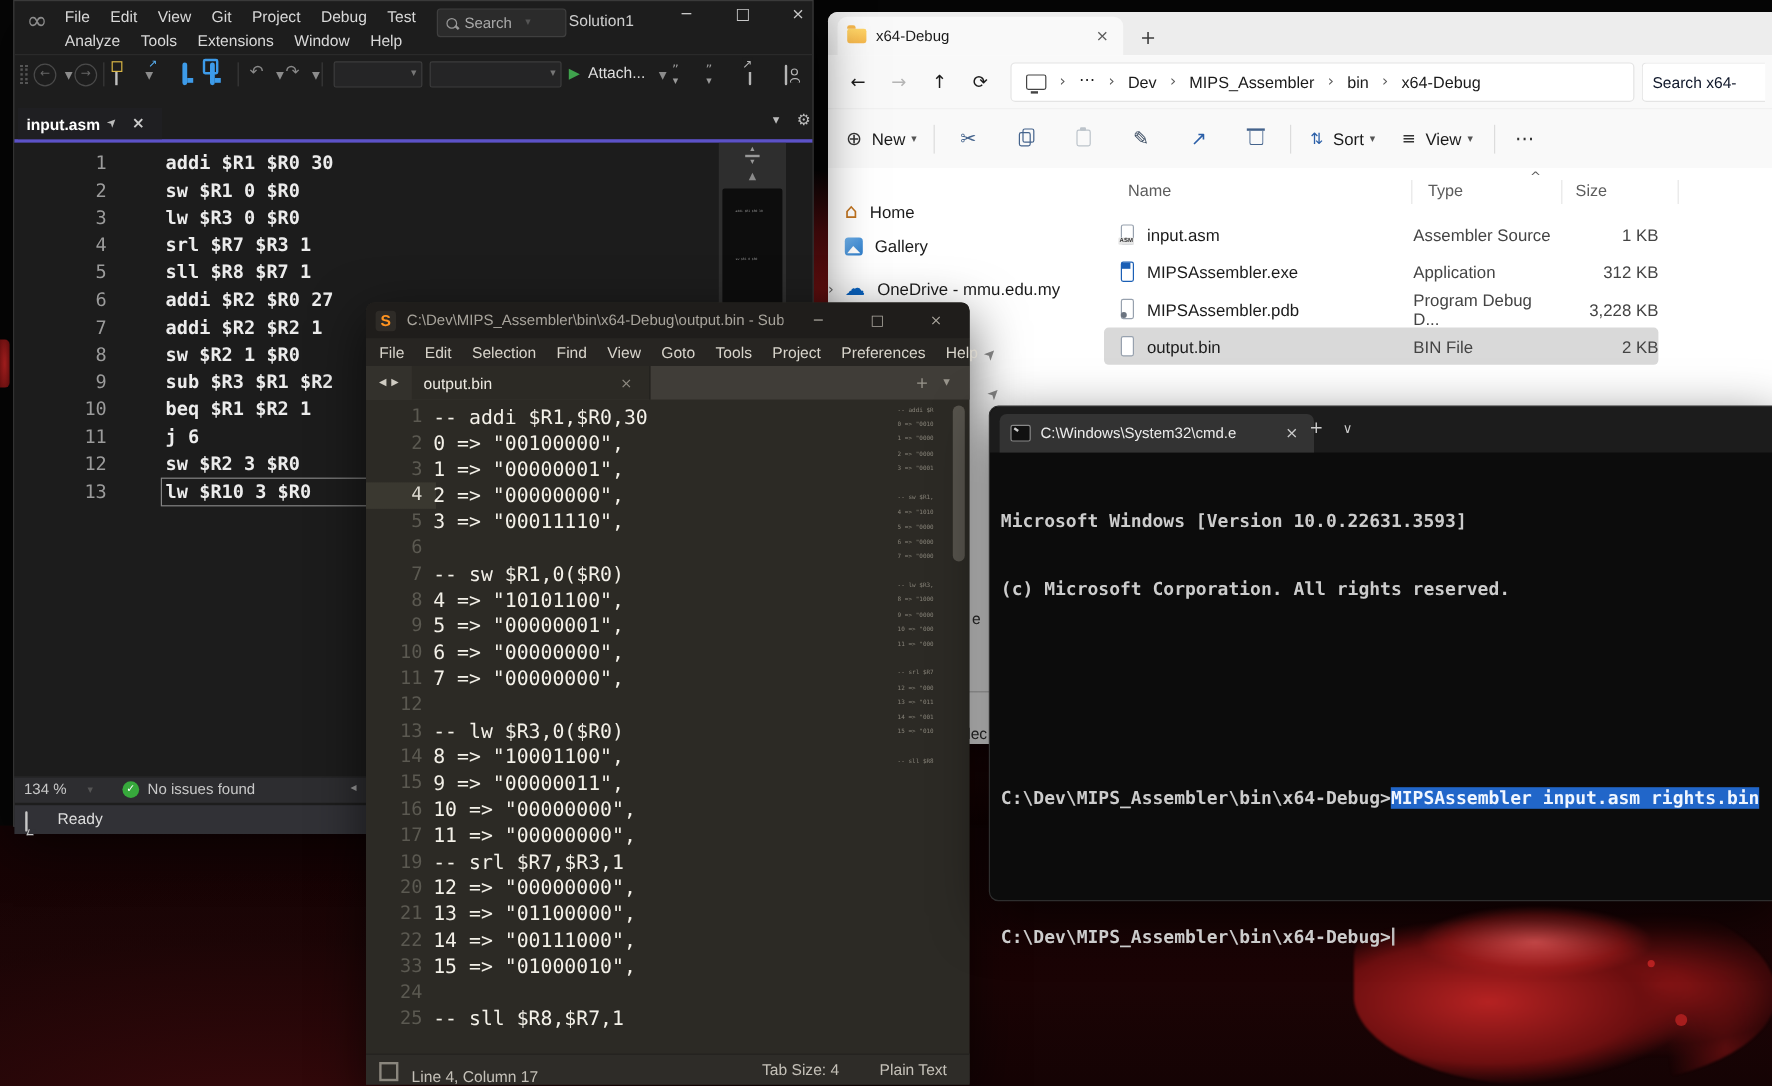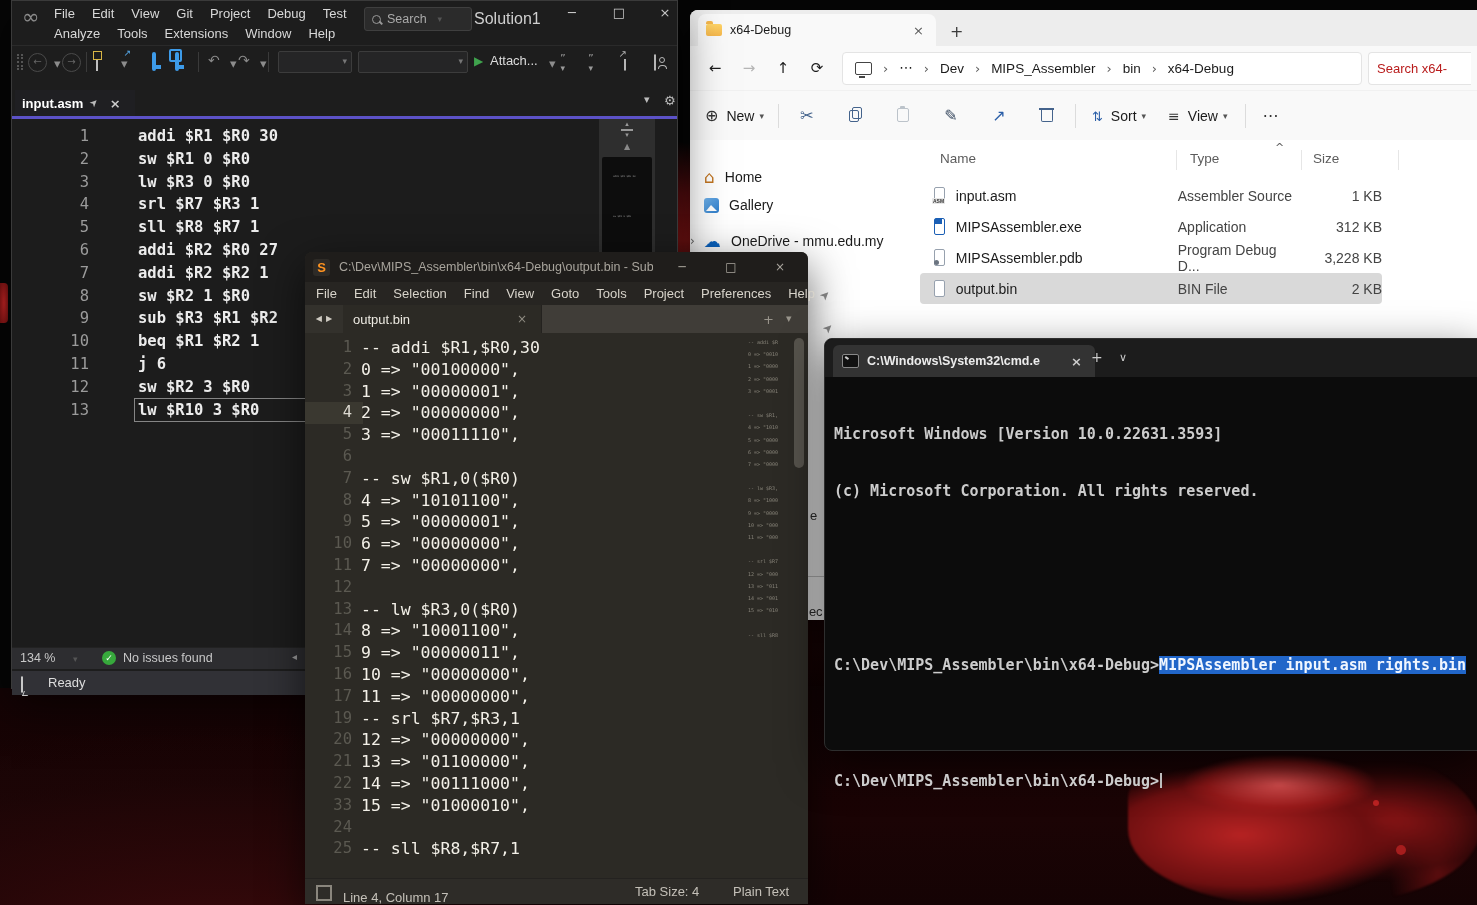--- a/index.html
+++ b/index.html
@@ -43,21 +43,21 @@
   .exp-addr{height:44px;background:#f9f9f9;display:flex;align-items:center;}
   .nav-btn{width:34px;text-align:center;font-size:15px;color:#1b1b1b;}
   .nav-btn.dis{color:#b5b5b5;}
   .crumb-pill{margin-left:8px;width:494px;height:31px;background:#fff;border:1px solid #e4e4e4;border-radius:4px;
     display:flex;align-items:center;gap:11px;padding:0 12px;font-size:13.5px;color:#1b1b1b;}
   .crumb{display:flex;align-items:center;gap:11px;}
   .crumb-sep{color:#5c5c5c;font-size:13px;}
   .ic-monitor{width:15px;height:11px;border:1.5px solid #444;border-radius:2px;position:relative;flex:none;}
   .ic-monitor::after{content:"";position:absolute;left:3px;bottom:-4px;width:6px;height:2px;background:#444;}
   .search-pill{margin-left:6px;width:86px;height:31px;background:#fff;border:1px solid #e4e4e4;border-radius:4px 0 0 4px;
-    display:flex;align-items:center;padding:0 8px;font-size:13px;color:#b91c1c;border-right:none;}
+    display:flex;align-items:center;padding:0 8px;font-size:13px;color:#0f172a;border-right:none;}
   .exp-toolbar{height:50px;background:#f9f9f9;border-bottom:1px solid #e3e3e3;display:flex;align-items:center;border-top:1px solid #f1f1f1;}
   .tb-group{display:flex;align-items:center;gap:0;}
   .tb-ic{width:48px;text-align:center;font-size:16px;color:#44638c;}
   .tb-ic.dim{color:#bcc3ca;}
   .tb-sep{width:1px;height:24px;background:#dcdcdc;margin:0 4px;}
   .tb-label{font-size:14px;color:#1b1b1b;}
   .dd{font-size:9px;color:#555;margin-left:5px;}
   .ic-copy{width:12px;height:14px;position:relative;display:inline-block;}
   .ic-copy::before{content:"";position:absolute;left:0;top:3px;width:8px;height:10px;border:1.5px solid #44638c;border-radius:2px;background:#f9f9f9;}
   .ic-copy::after{content:"";position:absolute;left:3px;top:0;width:8px;height:10px;border:1.5px solid #44638c;border-radius:2px;}
@@ -97,21 +97,21 @@
   
   .vs{left:11px;top:0;width:667px;height:689px;background:#1d1d1d;border:1px solid #3a3a3a;box-sizing:border-box;}
   .vs-title{position:relative;height:44px;}
   .vs-logo{position:absolute;left:10px;top:6px;font-size:21px;color:#8b8b8b;}
   .vs-menu1{position:absolute;left:42px;top:5px;display:flex;gap:17px;font-size:13px;color:#d8d8d8;}
   .vs-menu2{position:absolute;left:42px;top:25px;display:flex;gap:17px;font-size:13px;color:#d8d8d8;}
   .vs-search{position:absolute;left:352px;top:6px;width:92px;height:22px;background:#2b2b2b;border:1px solid #3f3f3f;border-radius:3px;
     display:flex;align-items:center;gap:6px;padding:0 7px;font-size:12.5px;color:#aaa;}
   .ic-mag{width:7px;height:7px;border:1.5px solid #999;border-radius:50%;position:relative;flex:none;}
   .ic-mag::after{content:"";position:absolute;left:6px;top:6px;width:4px;height:1.5px;background:#999;transform:rotate(45deg);}
-  .vs-sol{position:absolute;left:462px;top:9px;font-size:16px;color:#cfcfcf;}
+  .vs-sol{position:absolute;left:462px;top:9px;font-size:13px;color:#cfcfcf;}
   .vs-ctl{position:absolute;top:5px;font-size:13px;color:#c8c8c8;width:28px;text-align:center;}
   .vs-toolbar{position:relative;height:34px;border-top:1px solid #2a2a2a;}
   .vt{position:absolute;top:7px;font-size:13px;color:#8c8c8c;}
   .grip{position:absolute;left:5px;top:8px;width:2px;height:16px;border-left:2px dotted #555;border-right:2px dotted #555;}
   .circ{width:17px;height:17px;border:1px solid #4a4a4a;border-radius:50%;color:#666;font-size:10px;line-height:16px;text-align:center;}
   .vsep{position:absolute;top:6px;width:1px;height:20px;background:#3a3a3a;}
   .ic-newitem{width:12px;height:12px;border:1.5px solid #c0c0c0;position:relative;}
   .ic-newitem::before{content:"";position:absolute;left:-4px;top:-4px;width:7px;height:7px;background:#1d1d1d;border:1.5px solid #d8b545;}
   .ic-ofolder{width:15px;height:10px;background:#d8a63f;border-radius:1px;position:relative;}
   .ic-ofolder::after{content:"↗";position:absolute;right:-3px;top:-8px;color:#58aef0;font-size:9px;}
@@ -179,21 +179,21 @@
   .sub-map{position:absolute;left:443px;top:3px;width:30px;height:310px;overflow:hidden;}
   .mm-line{height:12.2px;line-height:12.2px;font-size:5px;color:rgba(205,200,185,.55);white-space:pre;overflow:hidden;font-family:"DejaVu Sans Mono",monospace;}
   .sub-sb{position:absolute;left:489px;top:5px;width:10px;height:130px;background:#56534c;border-radius:5px;}
   .sub-status{position:relative;height:25px;background:#2e2c28;border-top:1px solid #242220;font-size:13px;color:#c4c0b8;}
   .ic-sq{width:12px;height:12px;border:2px solid #8a867d;}
 
   
   .term{left:824px;top:338px;width:656px;height:413px;background:#0c0c0c;border-radius:8px 0 0 8px;border:1px solid #2e2e2e;box-sizing:border-box;}
   .term-title{position:relative;height:38px;background:#1c1c1c;border-radius:8px 0 0 0;}
   .term-tab{position:absolute;left:8px;top:6px;width:244px;height:32px;background:#333;border-radius:6px 6px 0 0;
-    display:flex;align-items:center;padding:0 9px;gap:8px;font-size:12.5px;color:#ececec;font-weight:bold;}
+    display:flex;align-items:center;padding:0 9px;gap:8px;font-size:12.5px;color:#ececec;}
   .term-tab .grow{flex:1;}
   .ic-cmd{width:15px;height:12px;background:#111;border:1px solid #888;border-radius:2px;position:relative;flex:none;}
   .ic-cmd::after{content:"";position:absolute;left:2px;top:2px;width:4px;height:1.5px;background:#ccc;transform:rotate(35deg);}
   .term-btn{position:absolute;top:11px;font-size:14px;color:#ccc;}
   .term-body{padding:9px 9px;font-size:15px;line-height:19.3px;color:#ccc;font-weight:600;white-space:pre;}
   .t-sel{background:#2166c9;color:#f0f6ff;}
   .cursor{display:inline-block;width:2px;height:15px;background:#bdbdbd;vertical-align:-2px;margin-left:1px;}
 </style>
 </head>
 <body>

